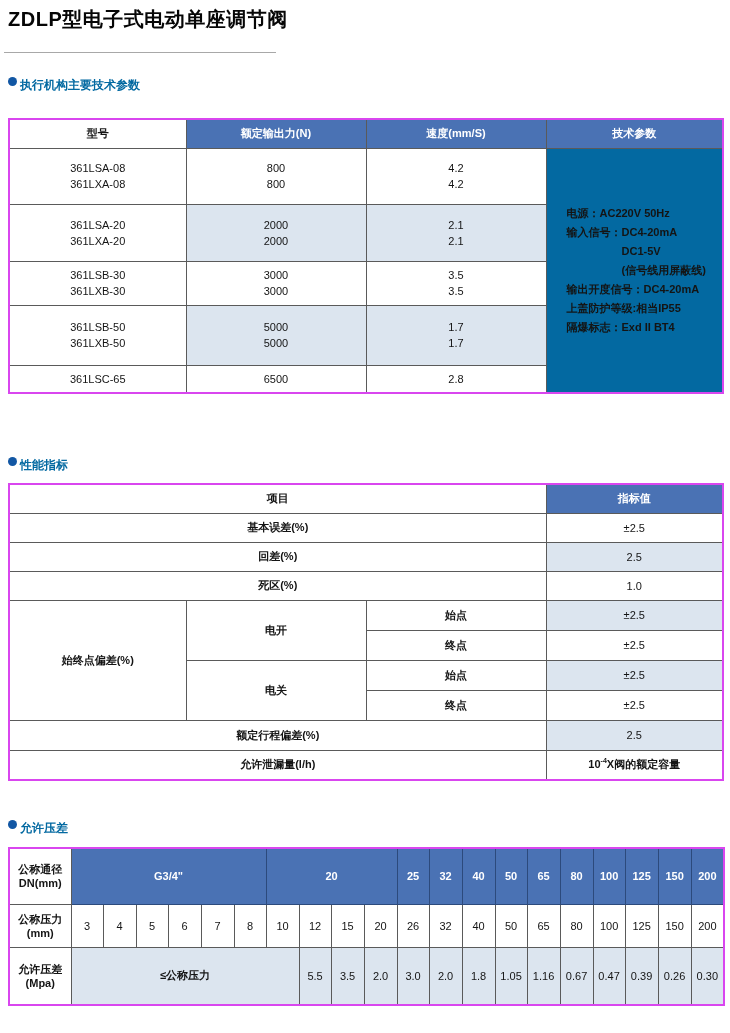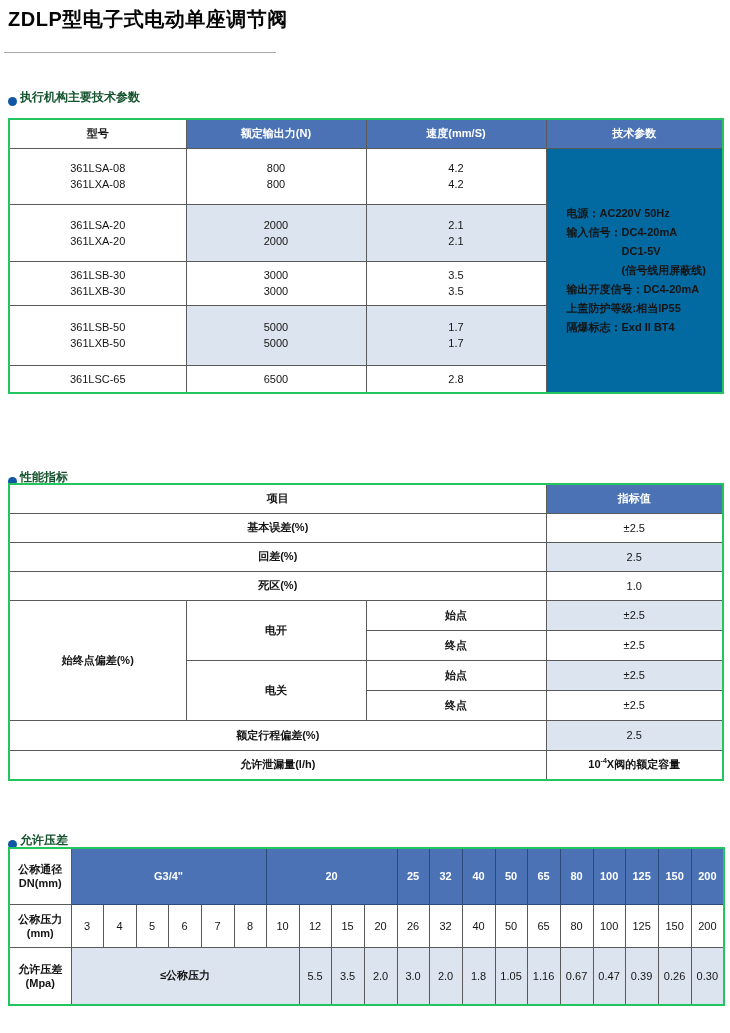--- a/index.html
+++ b/index.html
@@ -11,33 +11,33 @@
   }
   .title {
     position:absolute; left:8px; top:6px;
     font-size:20px; font-weight:bold; color:#060606; letter-spacing:0.5px;
   }
   .rule {
     position:absolute; left:4px; top:52px; width:272px; height:1px;
     background:#a8a8a8;
   }
   .section {
-    position:absolute; left:8px; display:flex; align-items:flex-end;
-    font-size:12px; font-weight:bold; color:#14532d;margin-top:12px;
+    position:absolute; left:8px; display:flex; align-items:flex-start;
+    font-size:12px; font-weight:bold; color:#0369a1;
   }
   .section .bullet {
     width:9px; height:9px; border-radius:50%; background:#1257a4;
     display:inline-block; margin-right:3px; flex:0 0 auto;
   }
   .s1 { top:77px; } .s2 { top:457px; } .s3 { top:820px; }
 
   table {
     position:absolute; left:8px; width:714px;
     border-collapse:collapse; table-layout:fixed;
-    border:2px solid #22c55e;
+    border:2px solid #d946ef;
   }
   th, td {
     border:1px solid #5a5a5a; padding:0;
     font-size:11px; text-align:center; vertical-align:middle;
     color:#141414; overflow:hidden;
   }
   th { font-weight:bold; }
   .blue-th { background:#4a72b4; color:#ffffff; font-weight:bold; }
   .white-th { background:#ffffff; color:#141414; font-weight:bold; }
   .shade { background:#dce5ef; }

